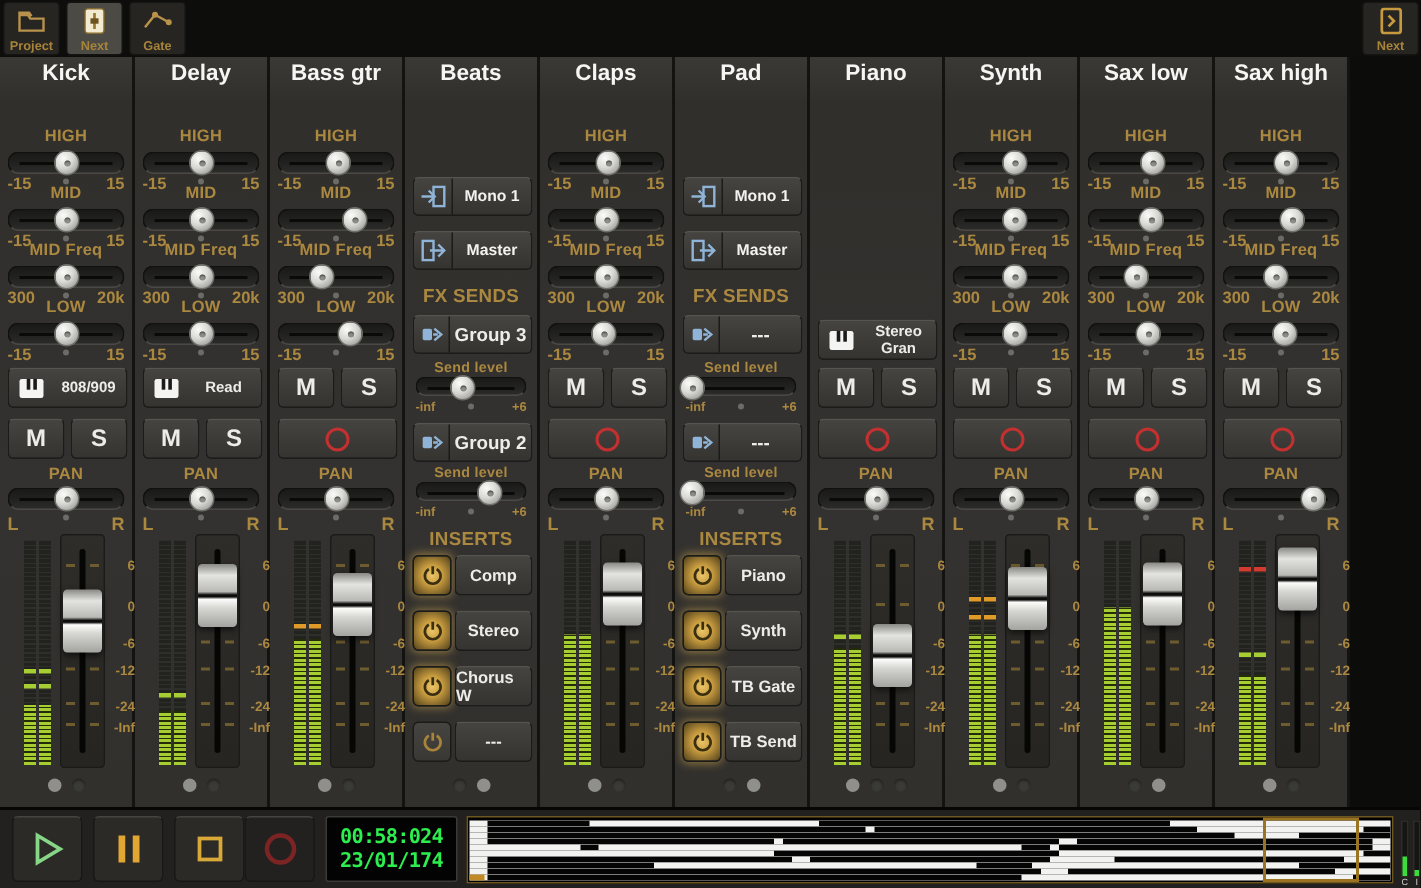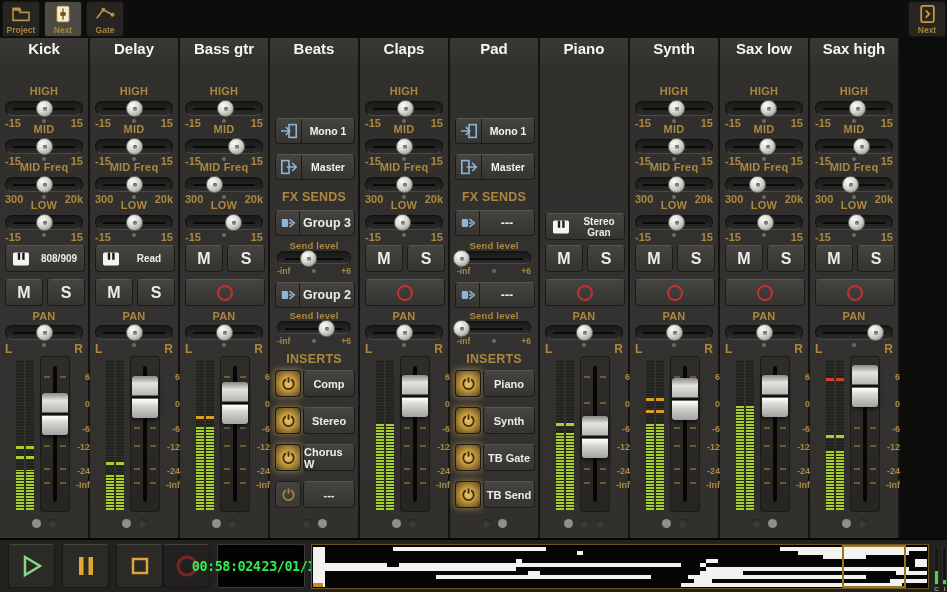--- a/index.html
+++ b/index.html
@@ -81,21 +81,21 @@
   #right-fill { position:absolute; left:900px; top:0; width:47px; height:500px; background:#0c0c0b; }
 
   
   #transport { position:absolute; left:0; top:538px; width:947px; height:54px;
     background:#22211f; border-top:2px solid #060605; }
   .t-btn { position:absolute; top:4px; width:47px; height:44px; background:#2b2a27;
     border:1px solid #171715; border-top-color:#454440; border-radius:4px;
     display:flex; align-items:center; justify-content:center; cursor:pointer; }
   .t-btn.rec { background:#222120; }
   #lcd { position:absolute; left:217px; top:4px; width:88px; height:44px; background:#030303;
-    border:1px solid #3a3a36; border-radius:2px; display:flex; flex-direction:row;
+    border:1px solid #3a3a36; border-radius:2px; display:flex; flex-direction:column;
     align-items:center; justify-content:center; gap:1px;
     font-family:"DejaVu Sans Mono", monospace; font-size:13.5px; font-weight:bold;
     color:#2dee4e; line-height:15px; letter-spacing:-0.5px; }
   #overview { position:absolute; left:311px; top:4px; width:618px; height:45px; background:#000;
     border:1px solid #6e5620; padding:2px 1px; }
   .ov-row { position:relative; width:100%; height:4px; background:#f2f2f0; margin-bottom:0; overflow:hidden; }
   .ov-row + .ov-row { margin-top:0; }
   .ov-seg { position:absolute; top:0; height:100%; background:#050505; }
   #ov-view { position:absolute; top:0; bottom:0; border:2px solid #9a7420; background:transparent; }
   #ov-marker { position:absolute; left:1px; bottom:1px; width:10px; height:4px; background:#c08a28; }

